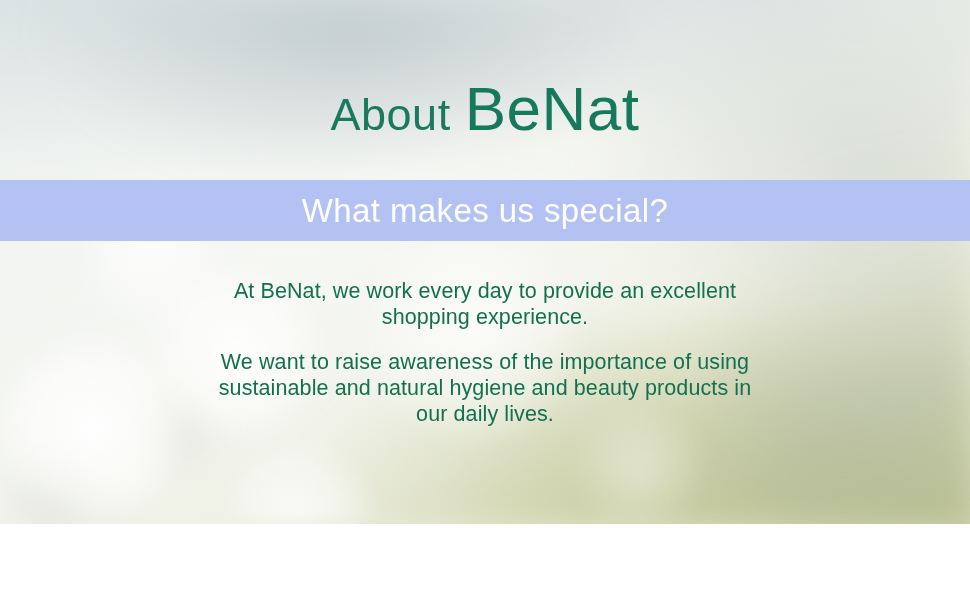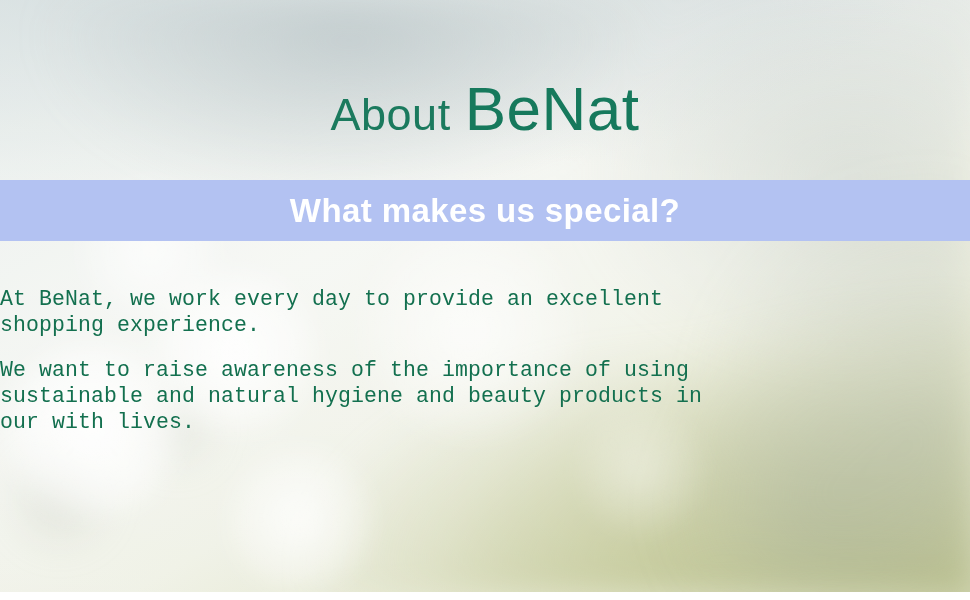--- a/index.html
+++ b/index.html
@@ -8,21 +8,21 @@
     padding: 0;
     background: #ffffff;
   }
   body {
     font-family: "Liberation Sans", sans-serif;
   }
 
   .banner {
     position: relative;
     width: 970px;
-    height: 592px;
+    height: 524px;
     overflow: hidden;
     background: #eef1ec;
   }
 
   
   .bg-layer {
     position: absolute;
     inset: 0;
     pointer-events: none;
   }
@@ -135,33 +135,32 @@
     background: #b3c2f2;
   }
   .ribbon-text {
     position: absolute;
     left: 0;
     right: 0;
     top: 11px;
     text-align: center;
     color: #ffffff;
     font-size: 33px;
-    font-weight: 700;
+    font-weight: 400;
     letter-spacing: 0.4px;
     line-height: 39px;
     white-space: nowrap;
   }
 
   .body-block {
     position: absolute;
-    top: 286px;
+    top: 278px;
     left: 0;
     right: 0;
-    text-align: left;
-    font-family: Liberation Mono, monospace;
+    text-align: center;
   }
   .para {
     color: #13704f;
     font-size: 21.5px;
     line-height: 26px;
     letter-spacing: 0.1px;
     margin: 0;
   }
   .para + .para {
     margin-top: 19px;
@@ -198,21 +197,21 @@
     <div class="body-block">
 
       <p class="para">
         <span class="line">At BeNat, we work every day to provide an excellent</span>
         <span class="line">shopping experience.</span>
       </p>
 
       <p class="para">
         <span class="line">We want to raise awareness of the importance of using</span>
         <span class="line">sustainable and natural hygiene and beauty products in</span>
-        <span class="line">our with lives.</span>
+        <span class="line">our daily lives.</span>
       </p>
 
       <p class="para">
       </p>
 
     </div>
   </div>
 </div>
 
 </body></html>

